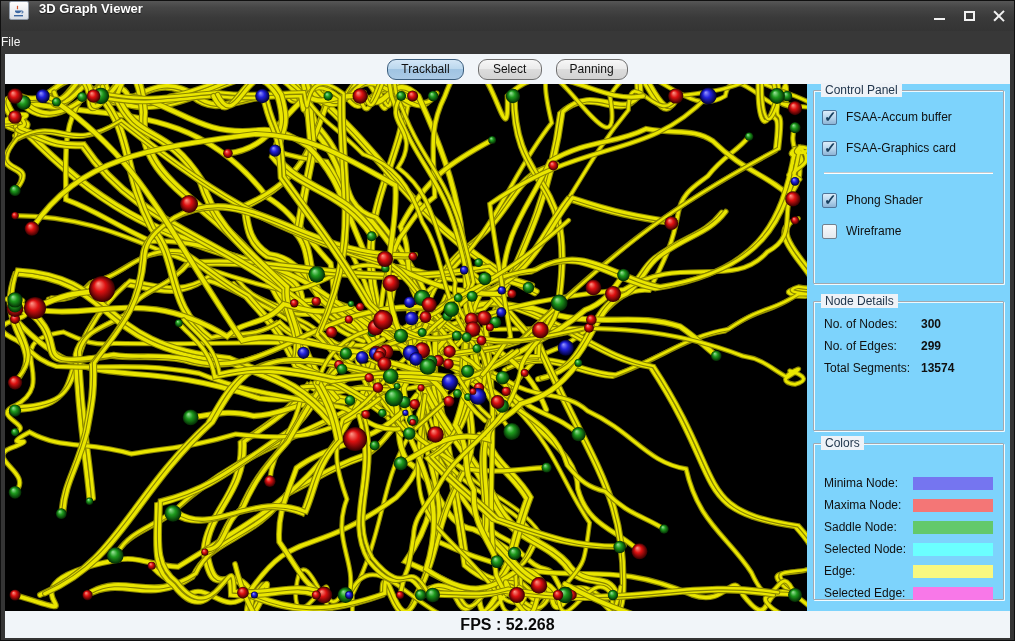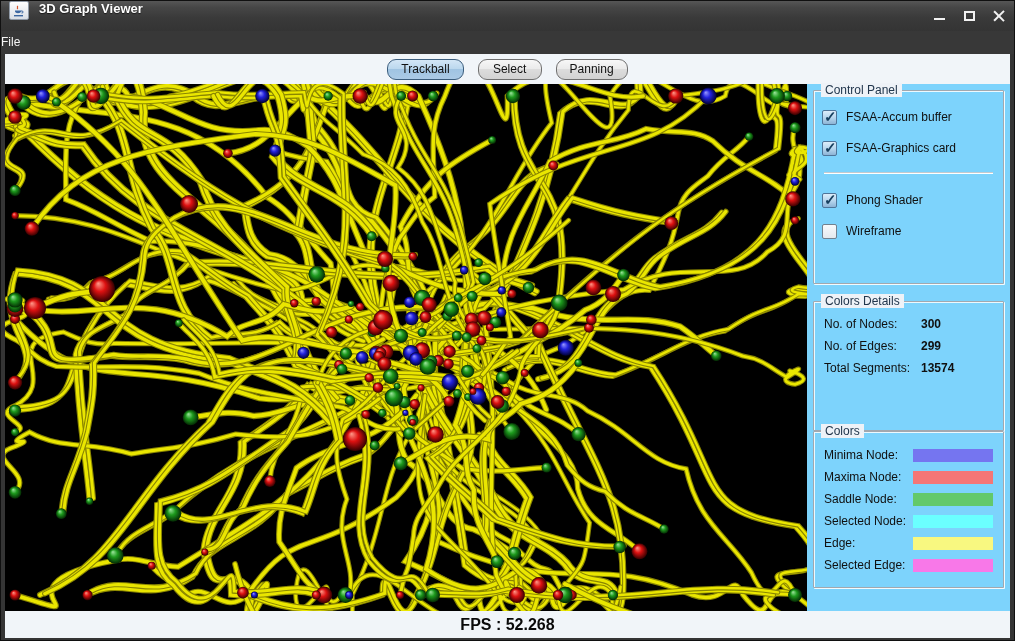--- a/index.html
+++ b/index.html
@@ -71,21 +71,21 @@
     position:relative; border:1px solid #a2a8af; border-radius:1px;
     box-shadow:inset 1px 1px 0 rgba(255,255,255,.85), 1px 1px 0 rgba(255,255,255,.9);
     margin:0 1px;
   }
   .group-title{
     position:absolute; top:-8px; left:7px; background:#eef2f7; padding:0 4px;
     font-size:12px; color:#22374d;
   }
   .g-control{ margin-top:6px; height:194px; padding:16px 8px 0 8px; }
   .g-details{ margin-top:17px; height:130px; padding:15px 8px 0 10px; }
-  .g-colors{ height:157px; padding:16px 8px 0 10px; }
+  .g-colors{ margin-top:12px; height:157px; padding:32px 8px 0 10px; }
 
   .cp-row{ display:flex; align-items:center; gap:9px; height:20px; margin-bottom:11px; }
   .checkbox{
     width:15px; height:15px; border:1px solid #72818f; border-radius:2px;
     background:linear-gradient(180deg,#f7fafc,#e4e9ee);
     position:relative; flex:0 0 auto;
   }
   .checkbox.checked{
     background:linear-gradient(180deg,#dcedfa 0%,#b4d4ec 55%,#8db4d6 100%);
     border-color:#4f7599;
@@ -690,21 +690,21 @@
                 <span class="cp-label">Phong Shader</span>
               </div>
               <div class="cp-row">
                 <span class="checkbox"></span>
                 <span class="cp-label">Wireframe</span>
               </div>
             </div>
         </div>
 
         <div class="group g-details">
-          <span class="group-title">Colors Details</span>
+          <span class="group-title">Node Details</span>
           <div id="gd-list">
               <div class="gd-row">
                 <span class="gd-label">No. of Nodes:</span>
                 <span class="gd-value">300</span>
               </div>
               <div class="gd-row">
                 <span class="gd-label">No. of Edges:</span>
                 <span class="gd-value">299</span>
               </div>
               <div class="gd-row">

